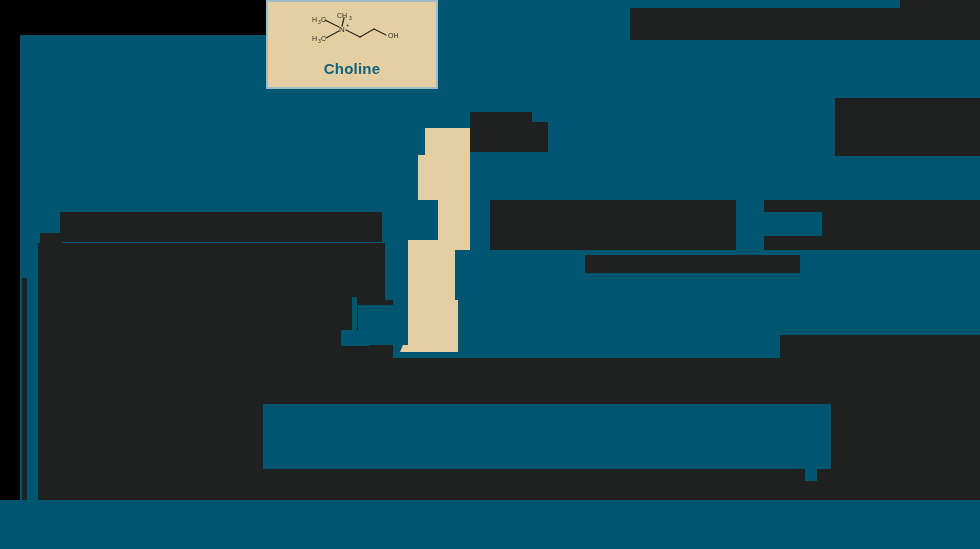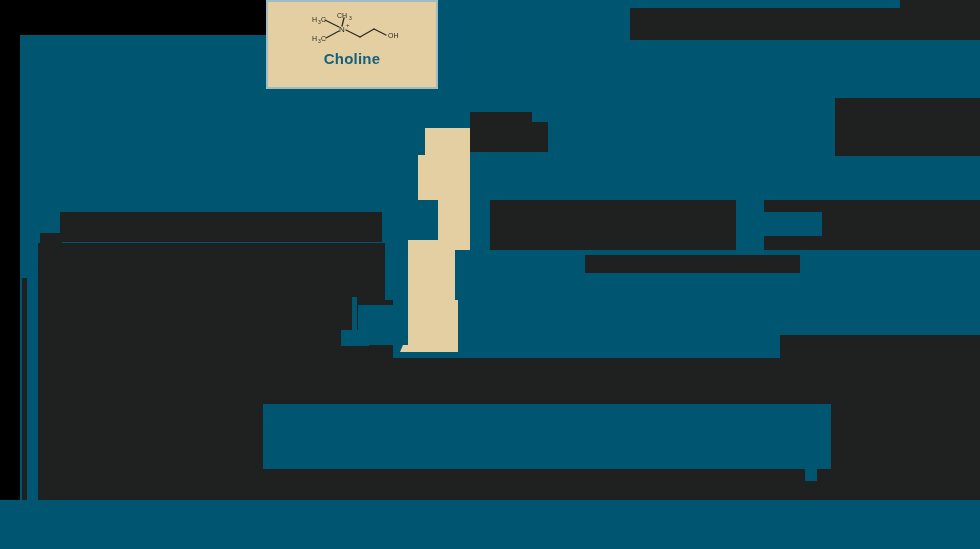--- a/index.html
+++ b/index.html
@@ -14,21 +14,21 @@
   .tan{background:#E4CFA3;}
 
   
   #choline-card{
     position:absolute;left:266px;top:0px;width:172px;height:89px;
     background:#E4CFA3;border:2px solid #9FBCC6;box-sizing:border-box;
     display:flex;flex-direction:column;align-items:center;justify-content:flex-start;
   }
   #choline-struct{margin-top:8px;width:120px;height:38px;position:relative;}
   #choline-label{
-    color:#15607C;font-weight:bold;font-size:15px;letter-spacing:.2px;margin-top:2px;
+    color:#15607C;font-weight:bold;font-size:15px;letter-spacing:.2px;margin-top:12px;
   }
 
   
   .redact{background:#1E211F;position:absolute;}
 </style>
 </head>
 <body>
 
 <div id="stage">
 

